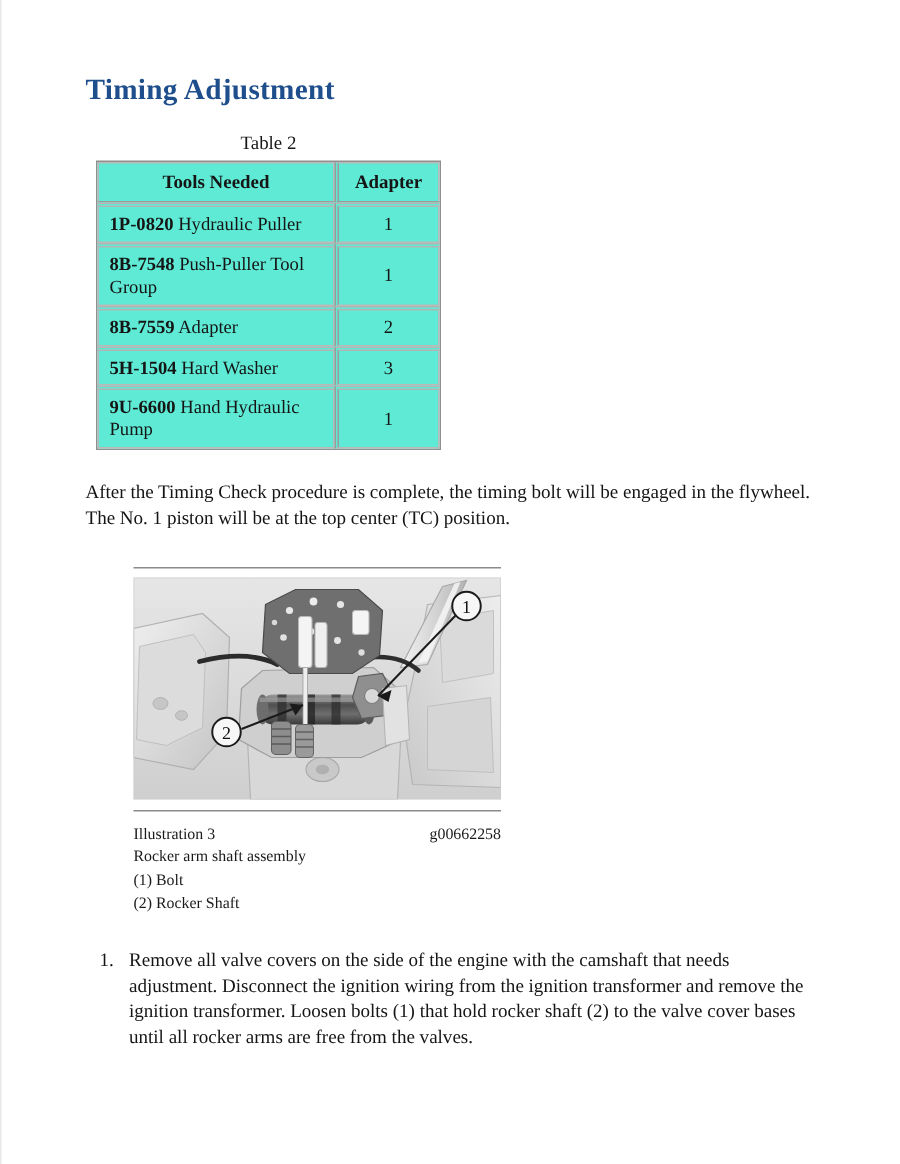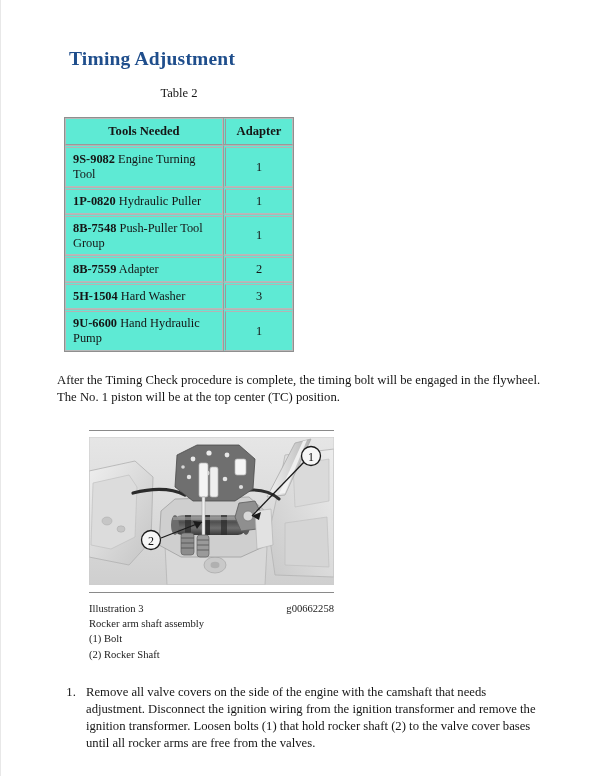--- a/index.html
+++ b/index.html
@@ -33,35 +33,35 @@
     top: 0;
     width: 488px;
   }
 
   
   .page-title {
     font-family: "Liberation Serif", "DejaVu Serif", serif;
     font-size: 19.5px;
     font-weight: bold;
     color: #1f4e8c;
-    margin: 12px;
-    padding-top: 36px;
+    margin: 0;
+    padding-top: 50px;
     letter-spacing: 0.2px;
   }
 
   
   .table-wrap {
     margin-top: 16px;
     width: 230px;
     margin-left: 7px;
   }
   .table-caption {
     text-align: center;
     font-size: 12.6px;
-    padding-bottom: 16px;
+    padding-bottom: 4px;
     color: #171717;
   }
   table.tools {
     border-collapse: separate;
     border-spacing: 0;
     width: 230px;
     font-size: 12.4px;
     border: 1px solid #8f8f8f;
     background: #ffffff;
   }
@@ -167,24 +167,20 @@
       <div class="table-caption">Table 2</div>
 
       <table class="tools">
         <thead>
           <tr>
             <th class="tool">Tools Needed</th>
             <th class="qty">Adapter</th>
           </tr>
         </thead>
         <tbody>
-          <tr>
-            <td class="tool"><span class="pn">9S-9082</span> <span>Engine Turning Tool</span></td>
-            <td class="qty">1</td>
-          </tr>
           <tr>
             <td class="tool"><span class="pn">1P-0820</span> <span>Hydraulic Puller</span></td>
             <td class="qty">1</td>
           </tr>
           <tr>
             <td class="tool"><span class="pn">8B-7548</span> <span>Push-Puller Tool Group</span></td>
             <td class="qty">1</td>
           </tr>
           <tr>
             <td class="tool"><span class="pn">8B-7559</span> <span>Adapter</span></td>

